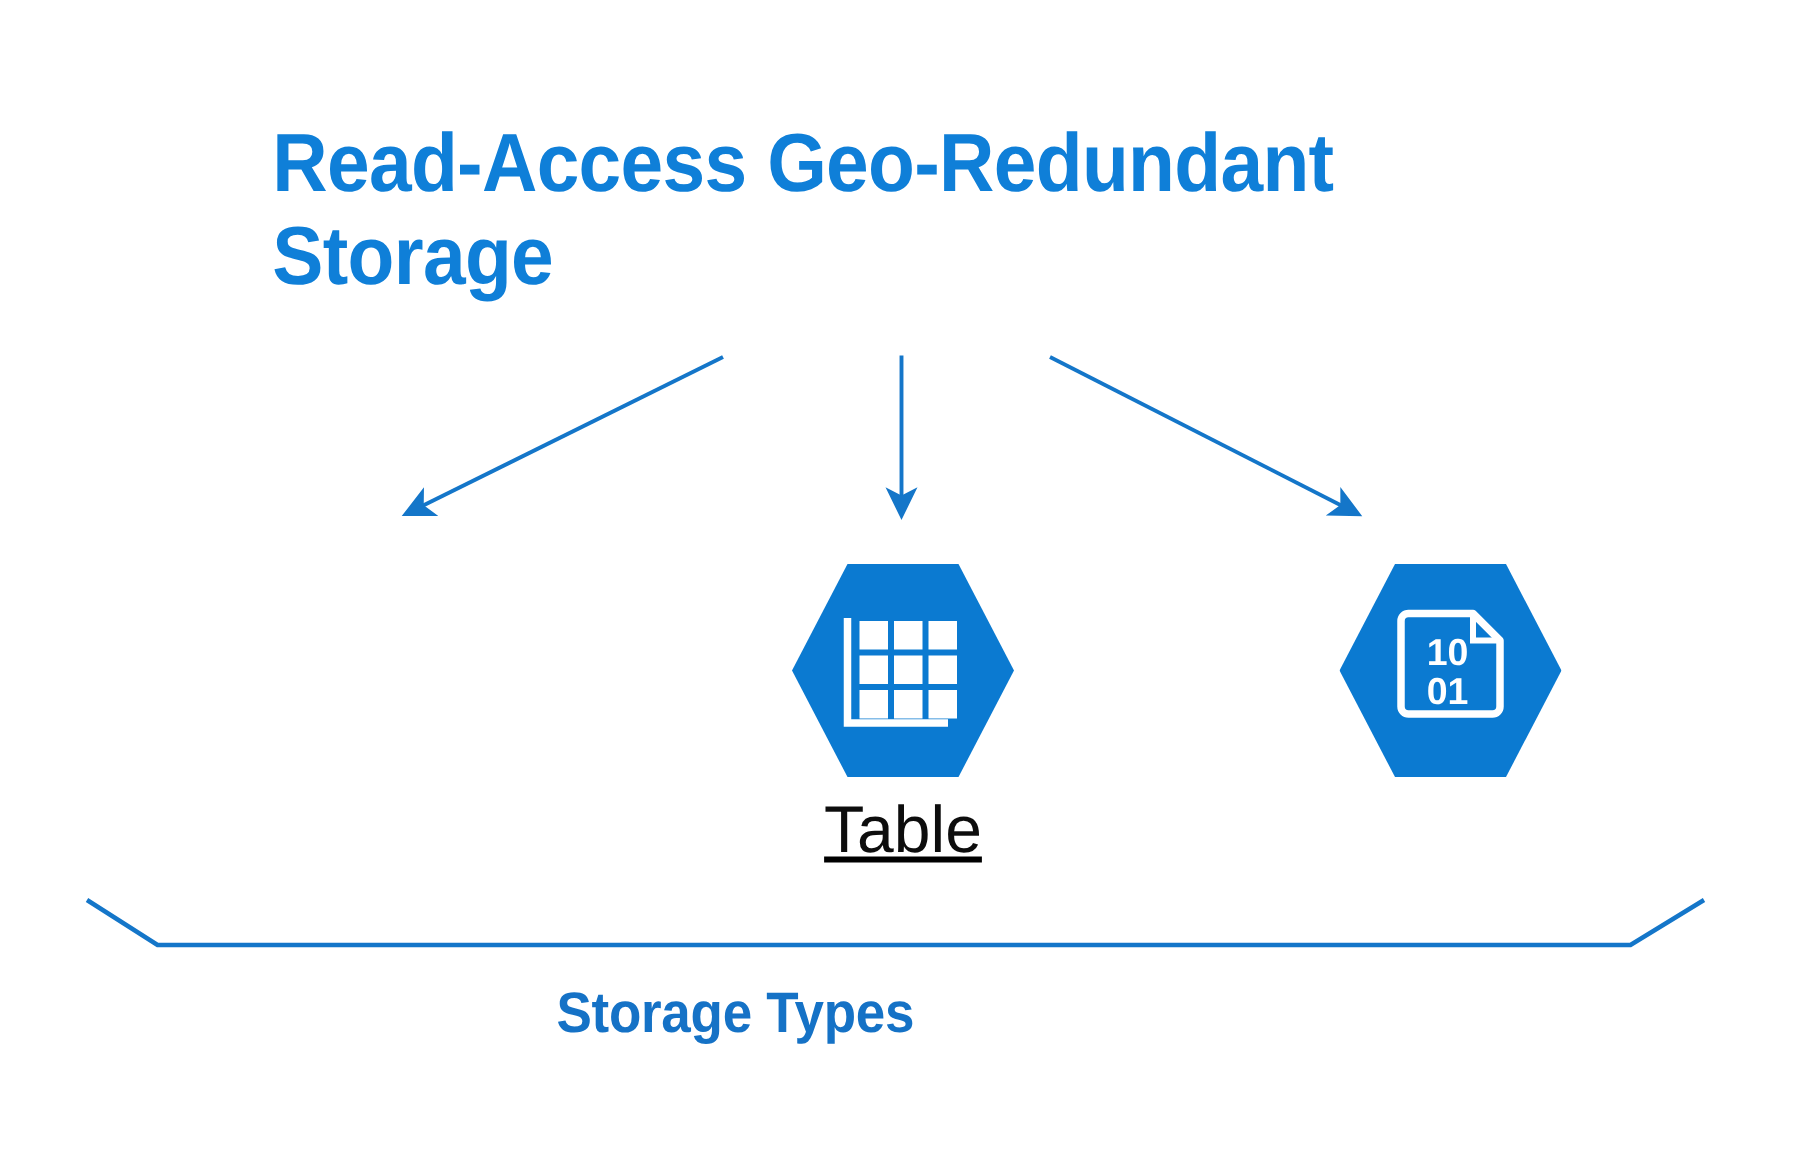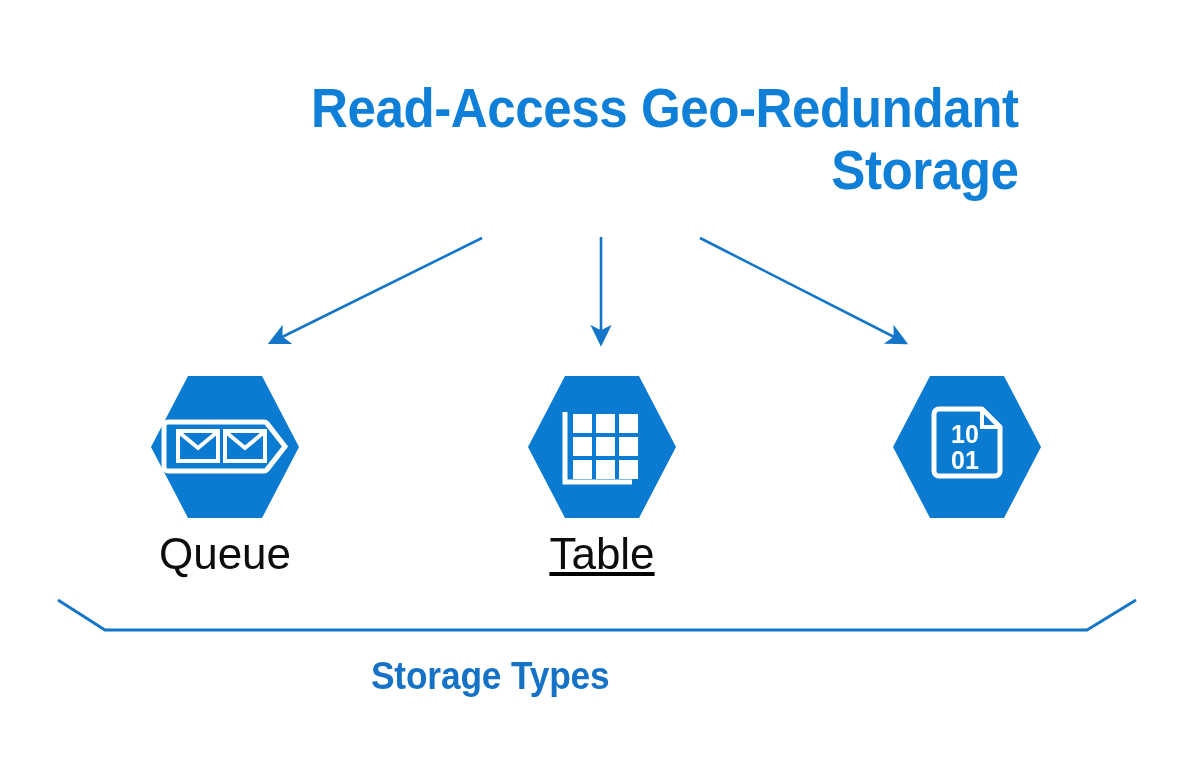--- a/index.html
+++ b/index.html
@@ -27,21 +27,21 @@
     width: 1201px;
     height: 772px;
   }
 
   
   .title-block {
     position: absolute;
     left: 150px;
     top: 78px;
     width: 900px;
-    text-align: right;
+    text-align: left;
     line-height: 1.12;
   }
   .title-text {
     display: block;
     font-family: "Liberation Sans Narrow", "Liberation Sans", sans-serif;
     font-weight: bold;
     font-size: 55px;
     letter-spacing: -0.5px;
     color: #0f7fd8;
     transform: scaleX(0.93);
@@ -114,36 +114,20 @@
 
     <line x1="482" y1="238" x2="272" y2="342" stroke="#1476c9" stroke-width="2.6" marker-end="url(#ah)"></line>
 
     <line x1="601" y1="237" x2="601" y2="342" stroke="#1476c9" stroke-width="2.6" marker-end="url(#ah)"></line>
 
     <line x1="700" y1="238" x2="904" y2="342" stroke="#1476c9" stroke-width="2.6" marker-end="url(#ah)"></line>
 
     <polyline points="58,600 105,630 1087,630 1136,600" fill="none" stroke="#1476c9" stroke-width="3" stroke-linejoin="miter" stroke-linecap="butt"></polyline>
   </svg>
 
-  <div class="node node-queue">
-    <div class="hex-wrap">
-      <svg class="hex-svg" viewBox="0 0 148 142">
-        <polygon points="37,0 111,0 148,71 111,142 37,142 0,71" fill="#0b7ad1"></polygon>
-
-        <path d="M17,46 h96 a4,4 0 0 1 3,1.4 L134,70.5 L116,93.6 a4,4 0 0 1 -3,1.4 h-96 a4,4 0 0 1 -4,-4 V50 a4,4 0 0 1 4,-4 Z" fill="none" stroke="#ffffff" stroke-width="5"></path>
-
-        <rect x="27" y="55" width="40" height="30" fill="none" stroke="#ffffff" stroke-width="4"></rect>
-        <polyline points="29,57 47,72 65,57" fill="none" stroke="#ffffff" stroke-width="4"></polyline>
-
-        <rect x="74" y="55" width="40" height="30" fill="none" stroke="#ffffff" stroke-width="4"></rect>
-        <polyline points="76,57 94,72 112,57" fill="none" stroke="#ffffff" stroke-width="4"></polyline>
-      </svg>
-    </div>
-    <div class="node-label">Queue</div>
-  </div>
 
   <div class="node node-table">
     <div class="hex-wrap">
       <svg class="hex-svg" viewBox="0 0 148 142">
         <polygon points="37,0 111,0 148,71 111,142 37,142 0,71" fill="#0b7ad1"></polygon>
 
         <polyline points="37,36 37,106 104,106" fill="none" stroke="#ffffff" stroke-width="5" stroke-linecap="butt"></polyline>
 
         <g fill="#ffffff">
           <rect x="45" y="38" width="19" height="19"></rect>

